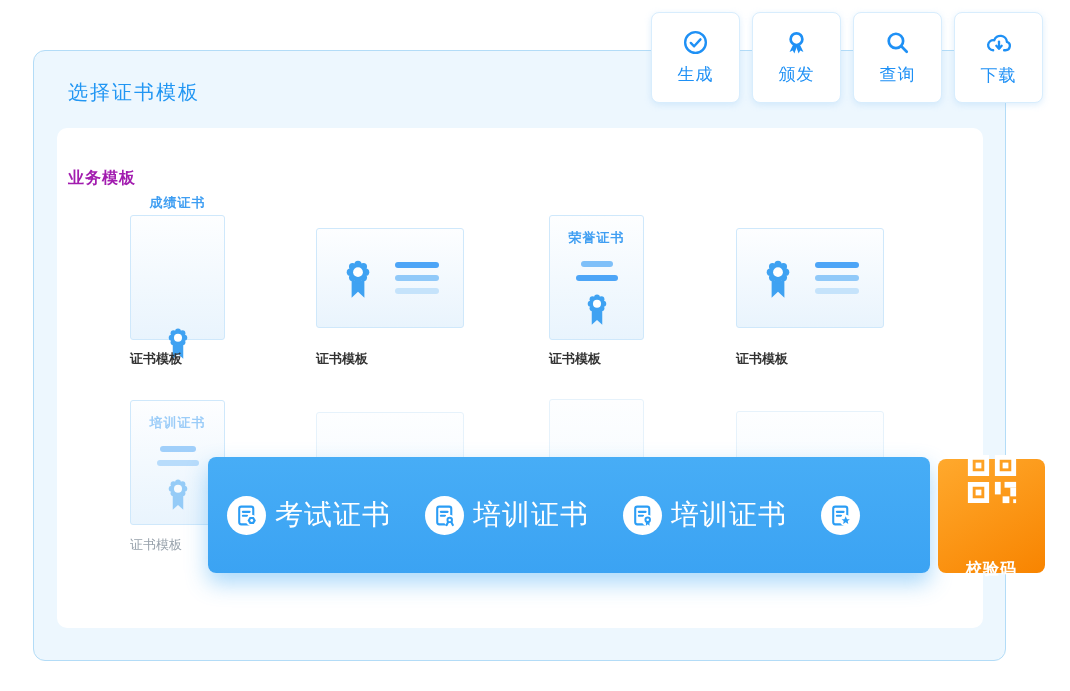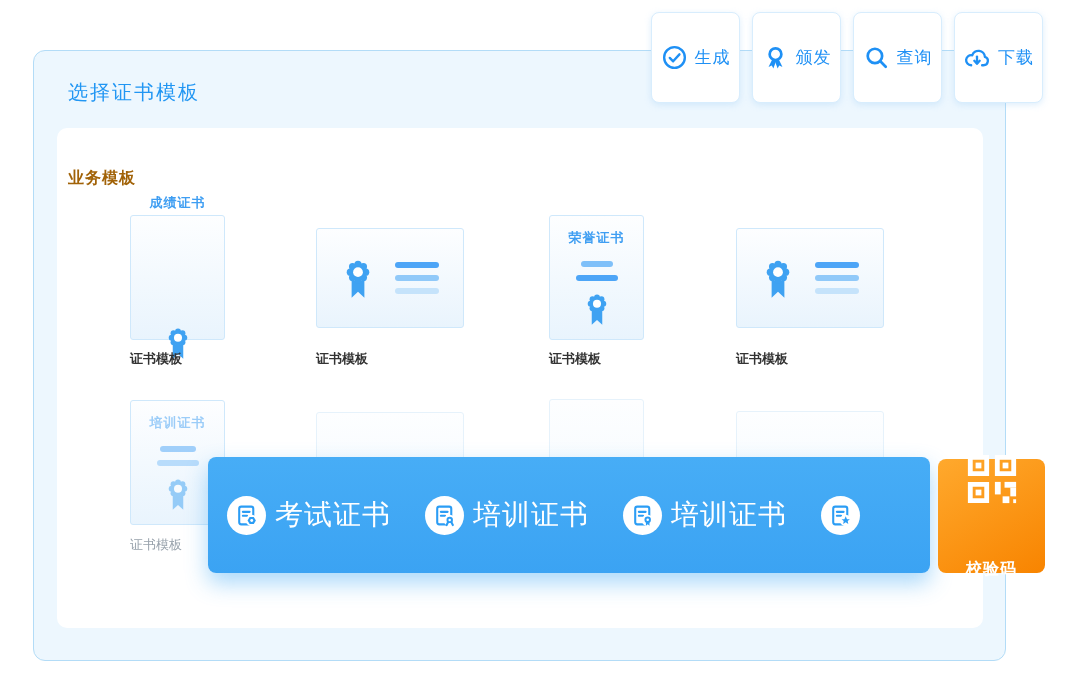--- a/index.html
+++ b/index.html
@@ -8,21 +8,21 @@
 
   
   .panel { position:absolute; left:33px; top:50px; width:973px; height:611px;
     background:#edf7fe; border:1px solid #b3dcf7; border-radius:12px; }
   .page-title { position:absolute; left:68px; top:79px; color:#2196f3;
     font-size:20px; letter-spacing:2px; font-weight:400; z-index:2; }
 
   
   .white-card { position:absolute; left:57px; top:128px; width:926px; height:500px;
     background:#ffffff; border-radius:10px; z-index:1; }
-  .section-title { position:absolute; left:68px; top:168px; color:#a16207;
+  .section-title { position:absolute; left:68px; top:168px; color:#a21caf;
     font-size:16px; font-weight:700; letter-spacing:1px; z-index:2; }
 
   
   .tcard { position:absolute; border:1px solid #cfe8fb; border-radius:3px;
     background:linear-gradient(180deg,#fdfeff 0%,#e9f4fd 100%);
     display:flex; align-items:center; justify-content:center; z-index:2; }
   .tcard.portrait { width:95px; height:125px; flex-direction:column; }
   .tcard.landscape { width:148px; height:100px; flex-direction:row; gap:20px; }
   .tcard.empty { border-color:#e6f2fb;
     background:linear-gradient(180deg,#fdfeff 0%,#f4fafe 100%); }
@@ -35,21 +35,21 @@
   .bar-or { background:#f5a623; }
   .lines .ln { height:6px; border-radius:3px; width:44px; margin:7px 0; }
   .ln1 { background:#4da5f7; } .ln2 { background:#90c9f9; } .ln3 { background:#c5e3fb; }
 
   .tlabel { position:absolute; font-size:13px; z-index:2; }
   .tlabel.dark { color:#333; font-weight:700; }
   .tlabel.gray { color:#97a1ab; font-weight:400; }
 
   
   .tool-btn { position:absolute; top:12px; width:89px; height:91px; background:#fff;
-    border:1px solid #d8edfd; border-radius:8px; display:flex; flex-direction:row;
+    border:1px solid #d8edfd; border-radius:8px; display:flex; flex-direction:column;
     align-items:center; justify-content:center; gap:7px; z-index:6;
     box-shadow:0 2px 6px rgba(160,205,245,.35); cursor:pointer; }
   .tool-btn .lbl { color:#1e90f5; font-size:17px; letter-spacing:1px; }
 
   
   .banner { position:absolute; left:208px; top:457px; width:722px; height:116px;
     background:linear-gradient(180deg,#47adf6 0%,#3ba3f3 100%); border-radius:8px;
     box-shadow:0 10px 22px rgba(65,169,245,.45); display:flex; align-items:center;
     padding-left:19px; gap:34px; z-index:5; }
   .banner-item { display:flex; align-items:center; gap:9px; cursor:pointer; }

